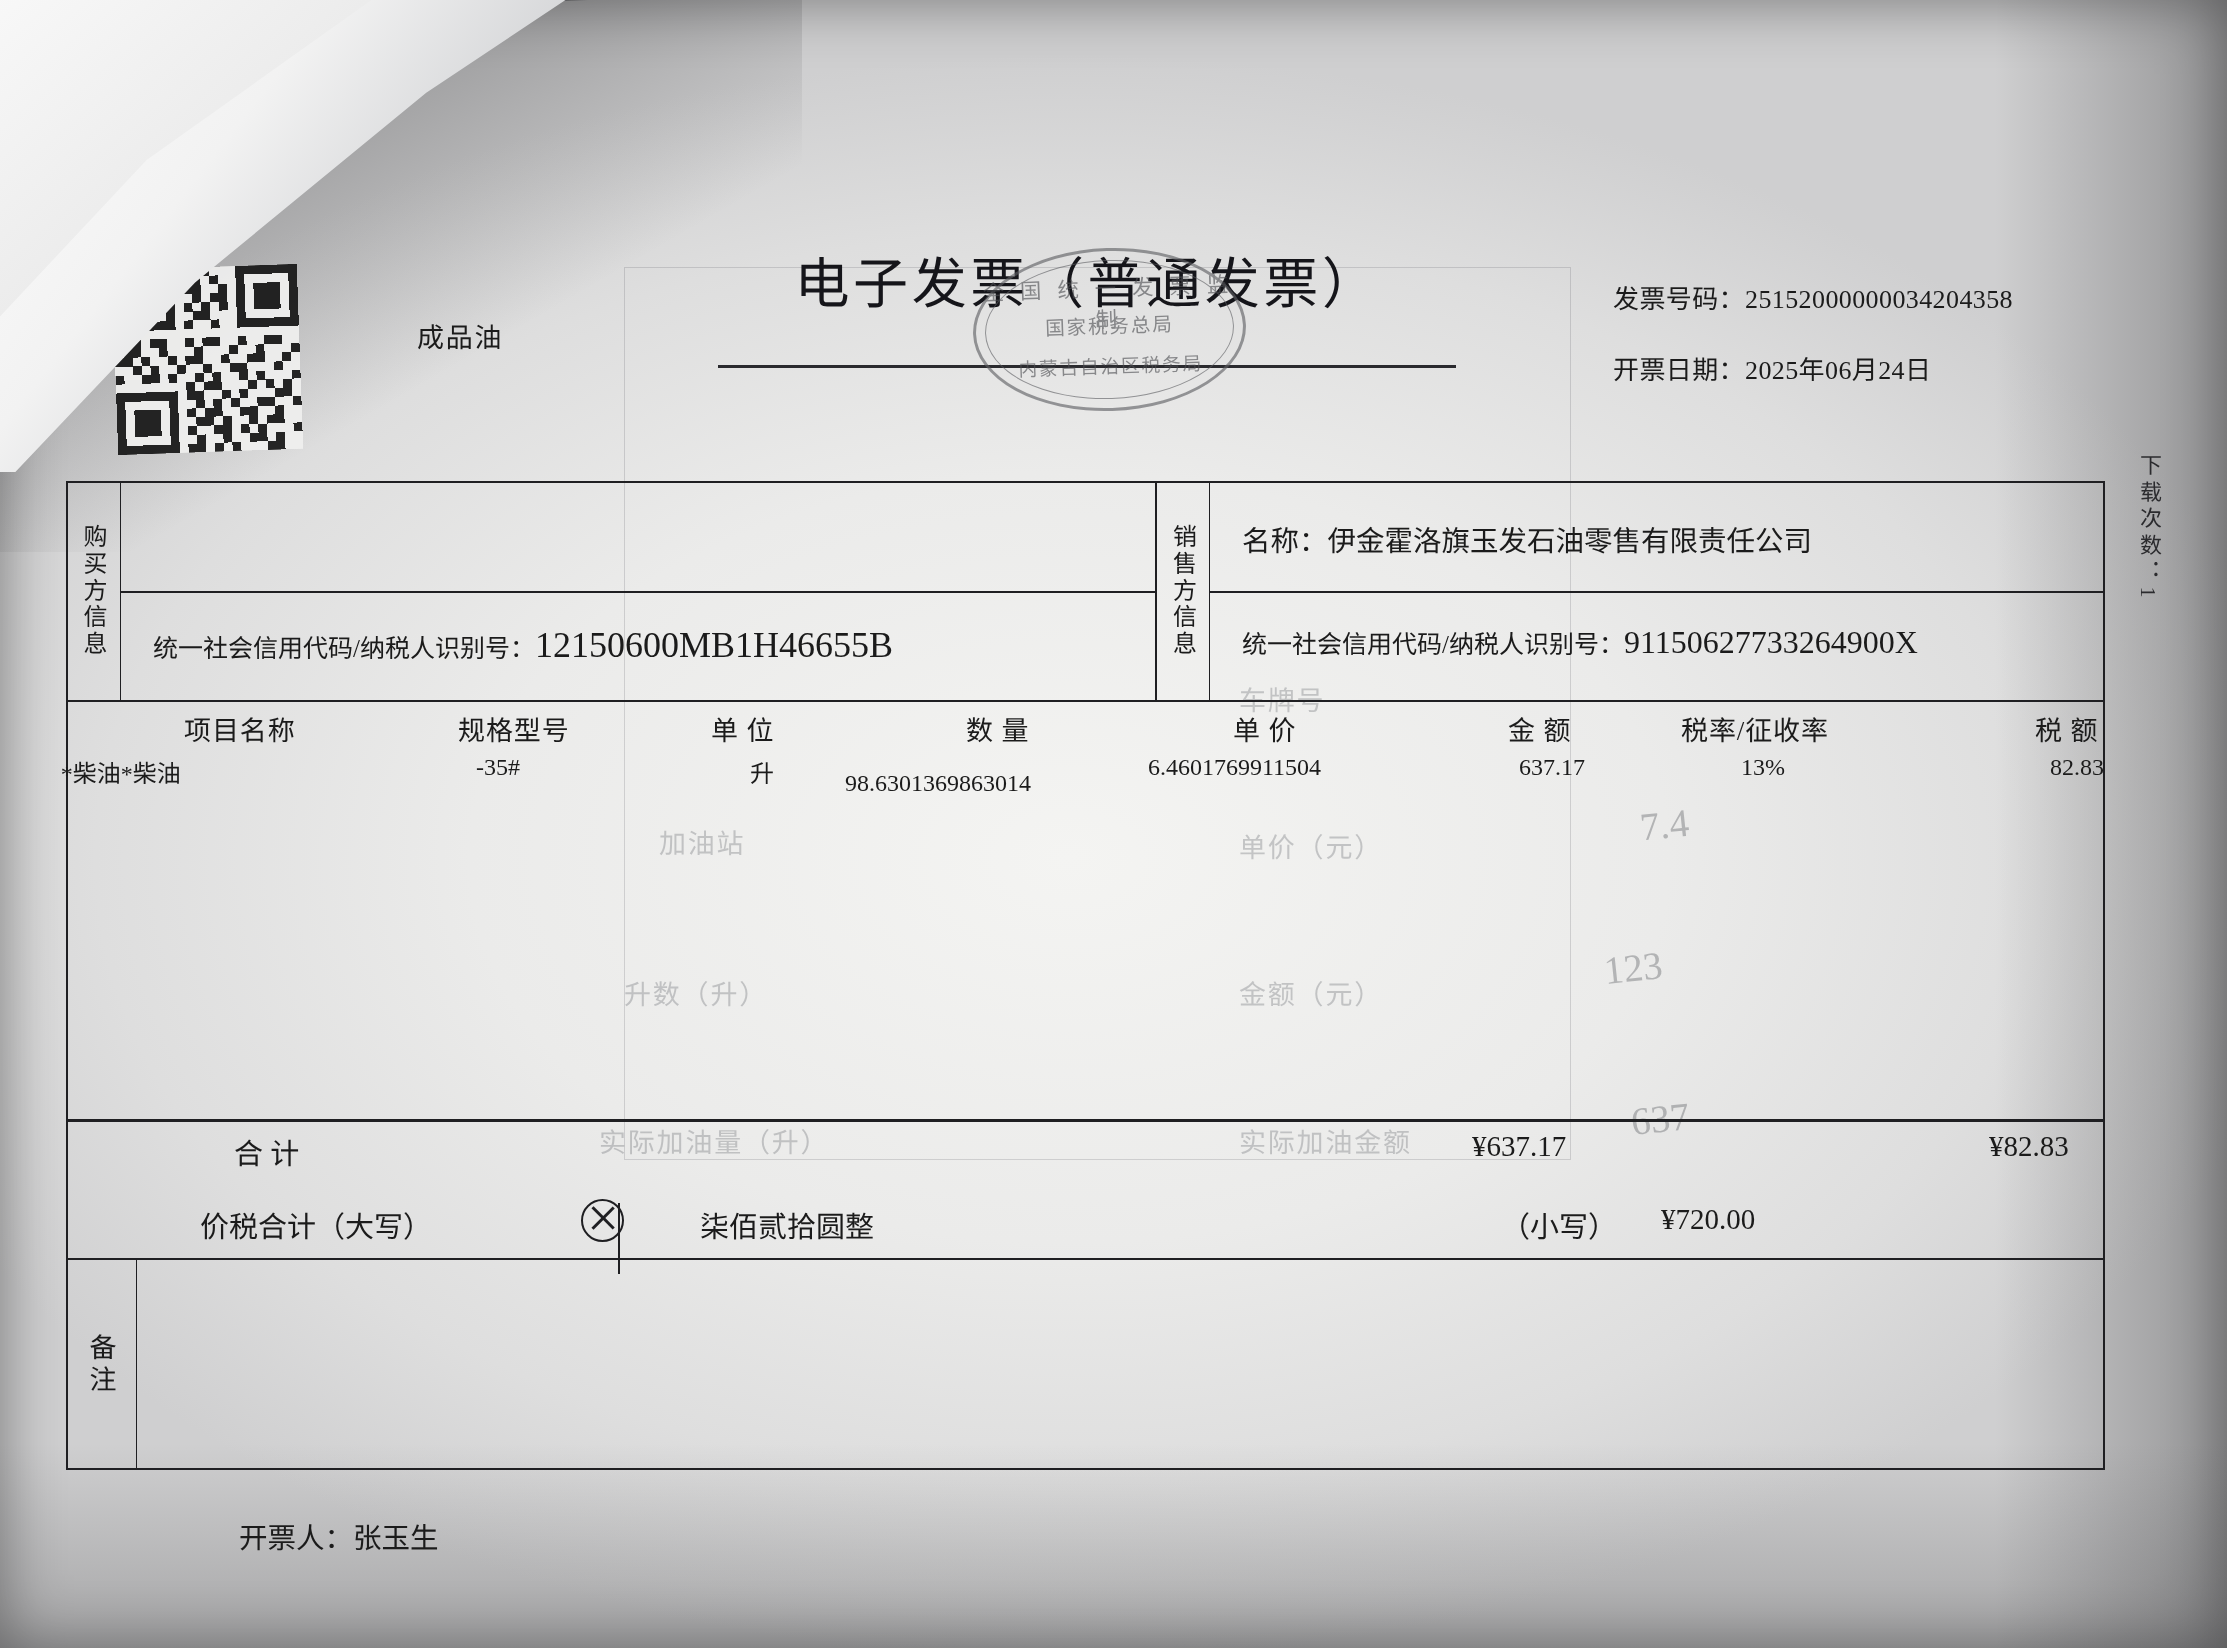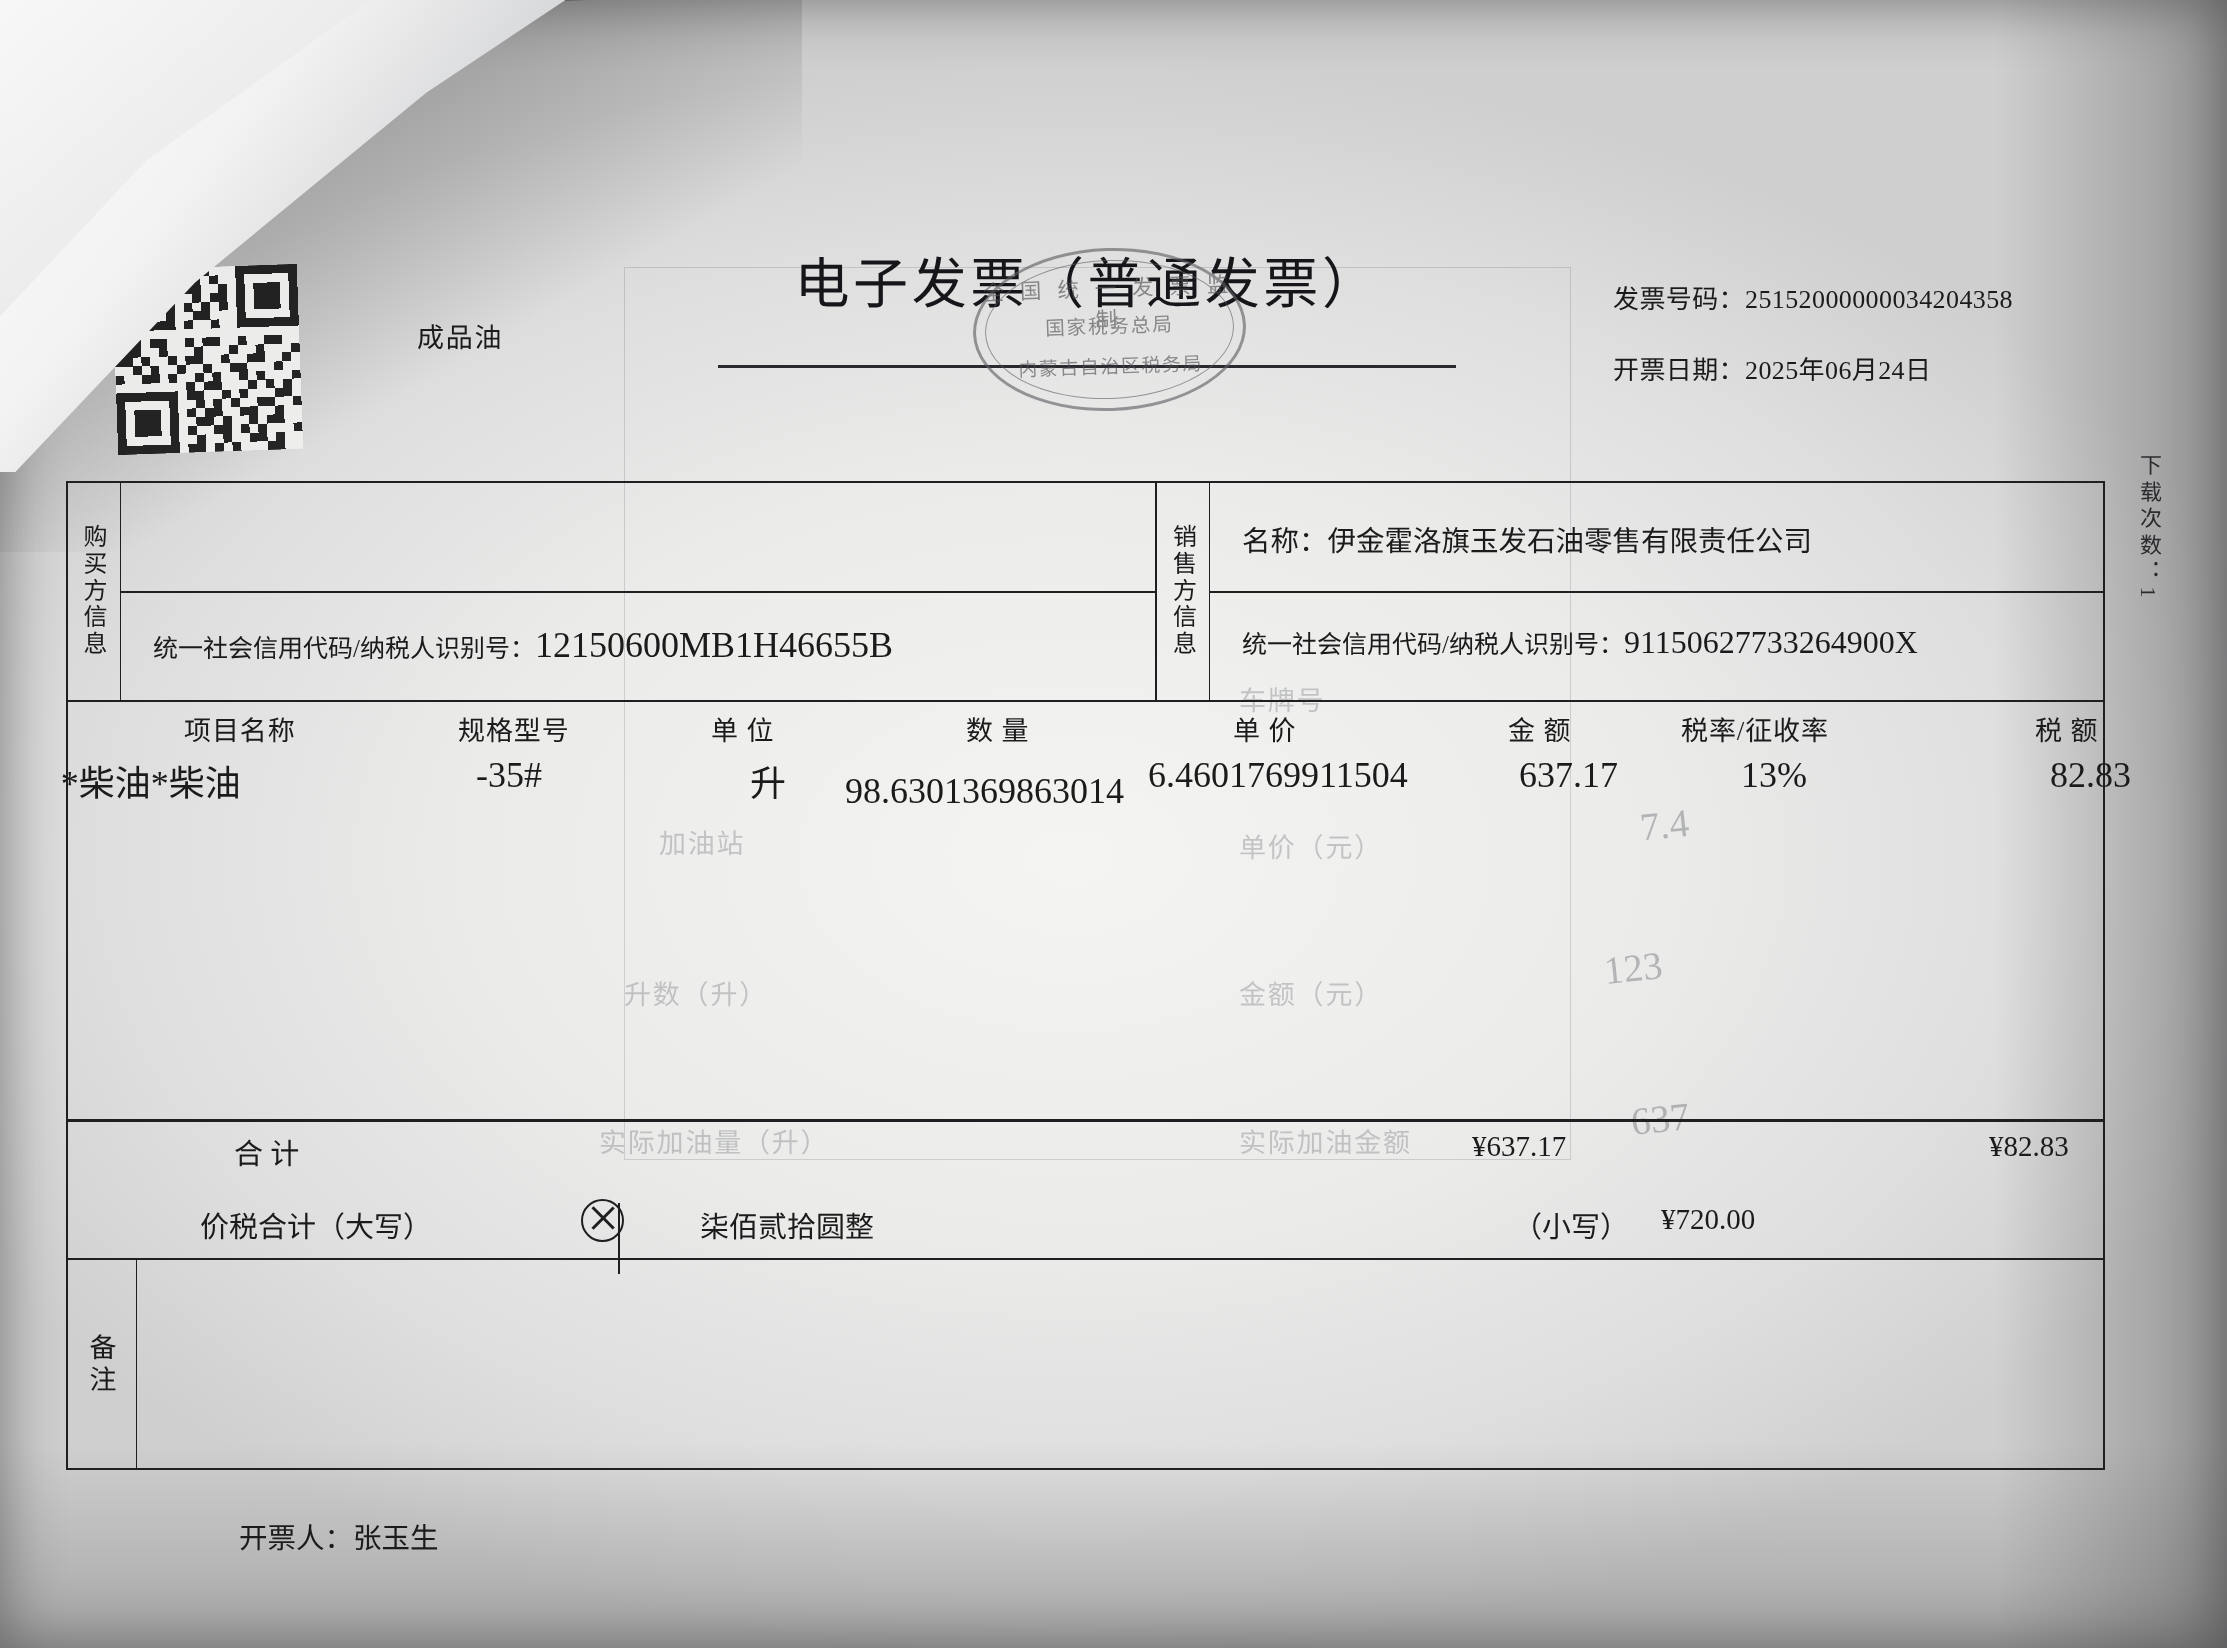--- a/index.html
+++ b/index.html
@@ -283,21 +283,21 @@
     letter-spacing: 0.9px;
   }
   .detail-head > div { position: absolute; top: 7.1px; white-space: nowrap; }
 
   .detail-row {
     position: absolute;
     left: 66px;
     top: 754px;
     width: 2039px;
     height: 48px;
-    font-size: 36px;
+    font-size: 24px;
   }
   .detail-row > div { position: absolute; top: 0; white-space: nowrap; }
 
   
   .total-rule {
     position: absolute;
     left: 66px;
     top: 1119px;
     width: 2039px;
     height: 2.7px;
@@ -606,21 +606,21 @@
   <div class="total-row">
     <div style="left:168px;">合        计</div>
     <div style="left:1406px;">¥637.17</div>
     <div style="left:1923px;">¥82.83</div>
   </div>
 
   <div class="sum-row">
     <div class="sum-cell-divider"></div>
     <div style="left:134px;">价税合计（大写）</div>
     <div style="left:634px;">柒佰贰拾圆整</div>
-    <div style="left:1435px;margin-left:12px;">（小写）</div>
+    <div style="left:1435px;">（小写）</div>
     <div style="left:1595px;">¥720.00</div>
   </div>
   <div class="circle-x"></div>
 
   <div class="remark-label">
     <span>备注</span>
   </div>
   <div style="position:absolute; left:160px; top:1283px; font-size:27px;"></div>
 
   <div class="drawer">

